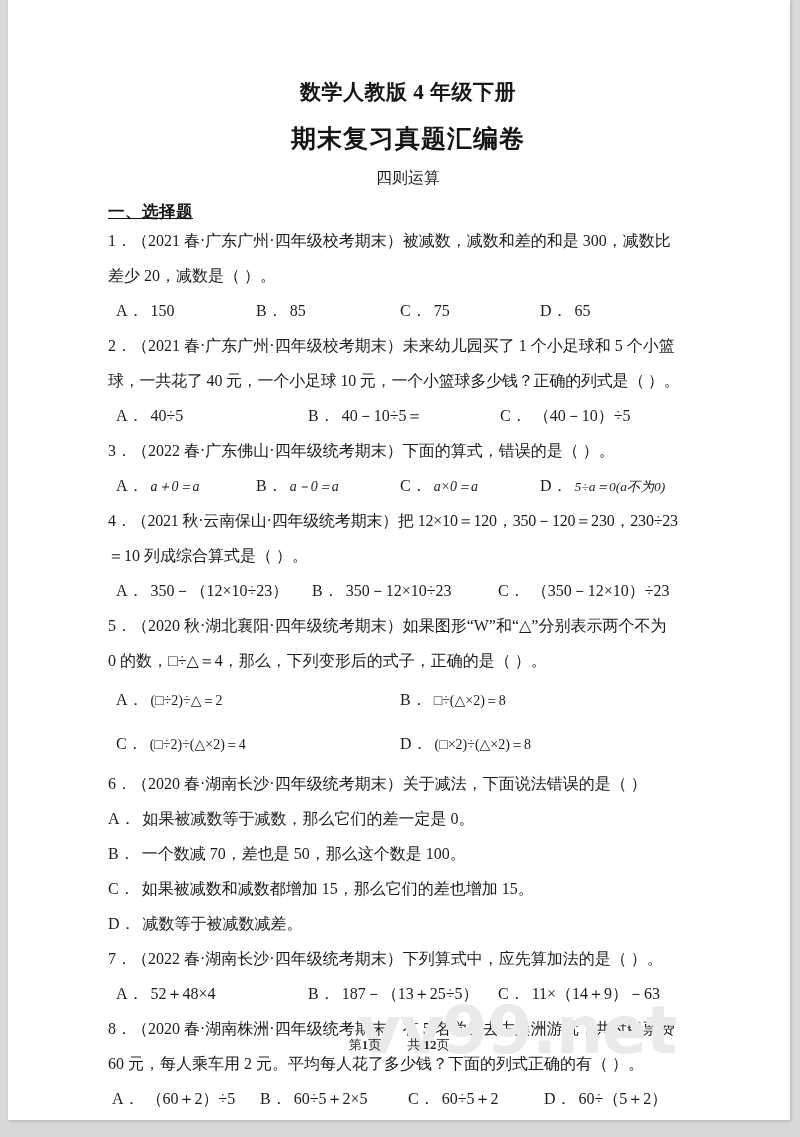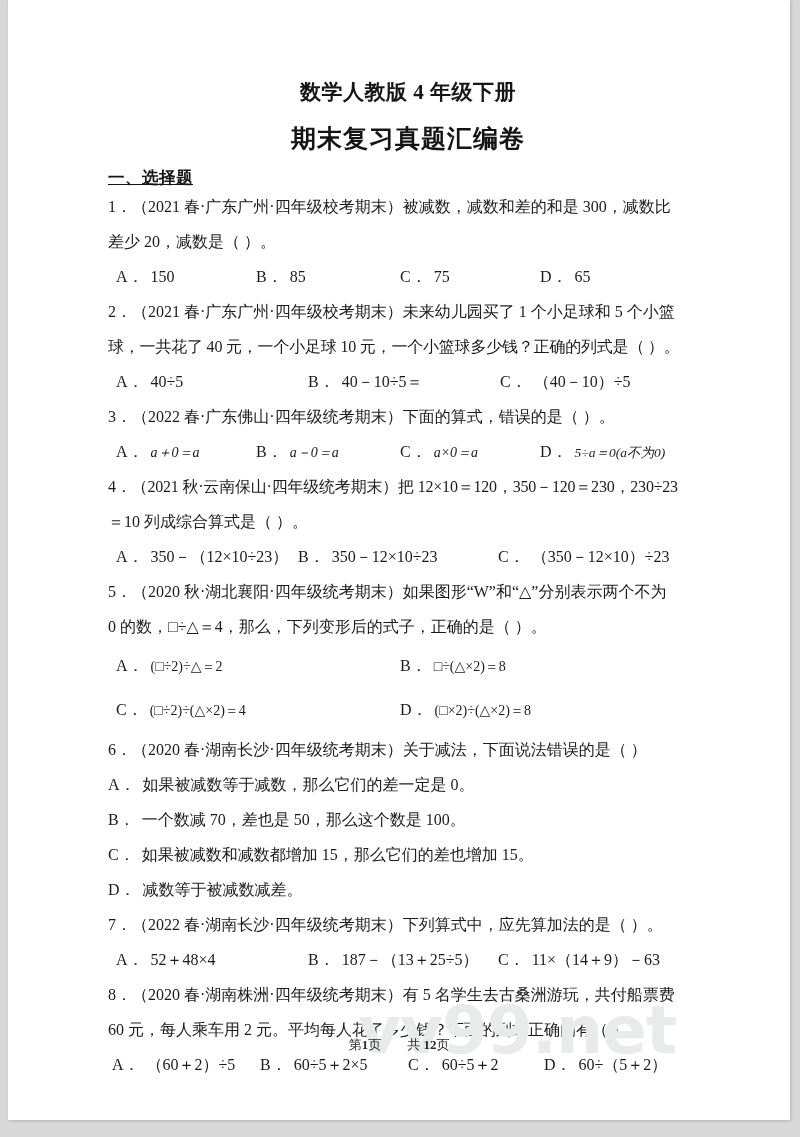--- a/index.html
+++ b/index.html
@@ -133,20 +133,21 @@
 <body>
 
 <div class="page">
 
   <div class="watermark">vv99.net</div>
 
   <div class="content">
 
     <div class="doc-title-1">数学人教版 4 年级下册</div>
     <div class="doc-title-2">期末复习真题汇编卷</div>
+    <div class="doc-title-3">四则运算</div>
     <div class="section-head">一、选择题</div>
 
     <div class="q">
       <div class="q-stem">1．（2021 春·广东广州·四年级校考期末）被减数，减数和差的和是 300，减数比</div>
       <div class="q-stem">差少 20，减数是（  ）。</div>
       <div class="opt-row">
         <span class="opt" style="left:8px"><span class="opt-lbl">A．</span><span>150</span></span>
         <span class="opt" style="left:148px"><span class="opt-lbl">B．</span><span>85</span></span>
         <span class="opt" style="left:292px"><span class="opt-lbl">C．</span><span>75</span></span>
         <span class="opt" style="left:432px"><span class="opt-lbl">D．</span><span>65</span></span>
@@ -171,21 +172,21 @@
         <span class="opt" style="left:292px"><span class="opt-lbl">C．</span><span class="math"><i>a×0＝a</i></span></span>
         <span class="opt" style="left:432px"><span class="opt-lbl">D．</span><span class="math mini"><i>5÷a＝0(a不为0)</i></span></span>
       </div>
     </div>
 
     <div class="q">
       <div class="q-stem tight">4．（2021 秋·云南保山·四年级统考期末）把 12×10＝120，350－120＝230，230÷23</div>
       <div class="q-stem">＝10 列成综合算式是（  ）。</div>
       <div class="opt-row">
         <span class="opt" style="left:8px"><span class="opt-lbl">A．</span><span>350－（12×10÷23）</span></span>
-        <span class="opt" style="left:190px"><span class="opt-lbl">B．</span><span>350－12×10÷23</span></span>
+        <span class="opt" style="left:204px"><span class="opt-lbl">B．</span><span>350－12×10÷23</span></span>
         <span class="opt" style="left:390px"><span class="opt-lbl">C．</span><span>（350－12×10）÷23</span></span>
       </div>
     </div>
 
     <div class="q">
       <div class="q-stem">5．（2020 秋·湖北襄阳·四年级统考期末）如果图形“W”和“△”分别表示两个不为</div>
       <div class="q-stem">0 的数，□÷△＝4，那么，下列变形后的式子，正确的是（  ）。</div>
       <div class="opt-row tall">
         <span class="opt" style="left:8px"><span class="opt-lbl">A．</span><span class="math">(□÷2)÷△＝2</span></span>
         <span class="opt" style="left:292px"><span class="opt-lbl">B．</span><span class="math">□÷(△×2)＝8</span></span>

